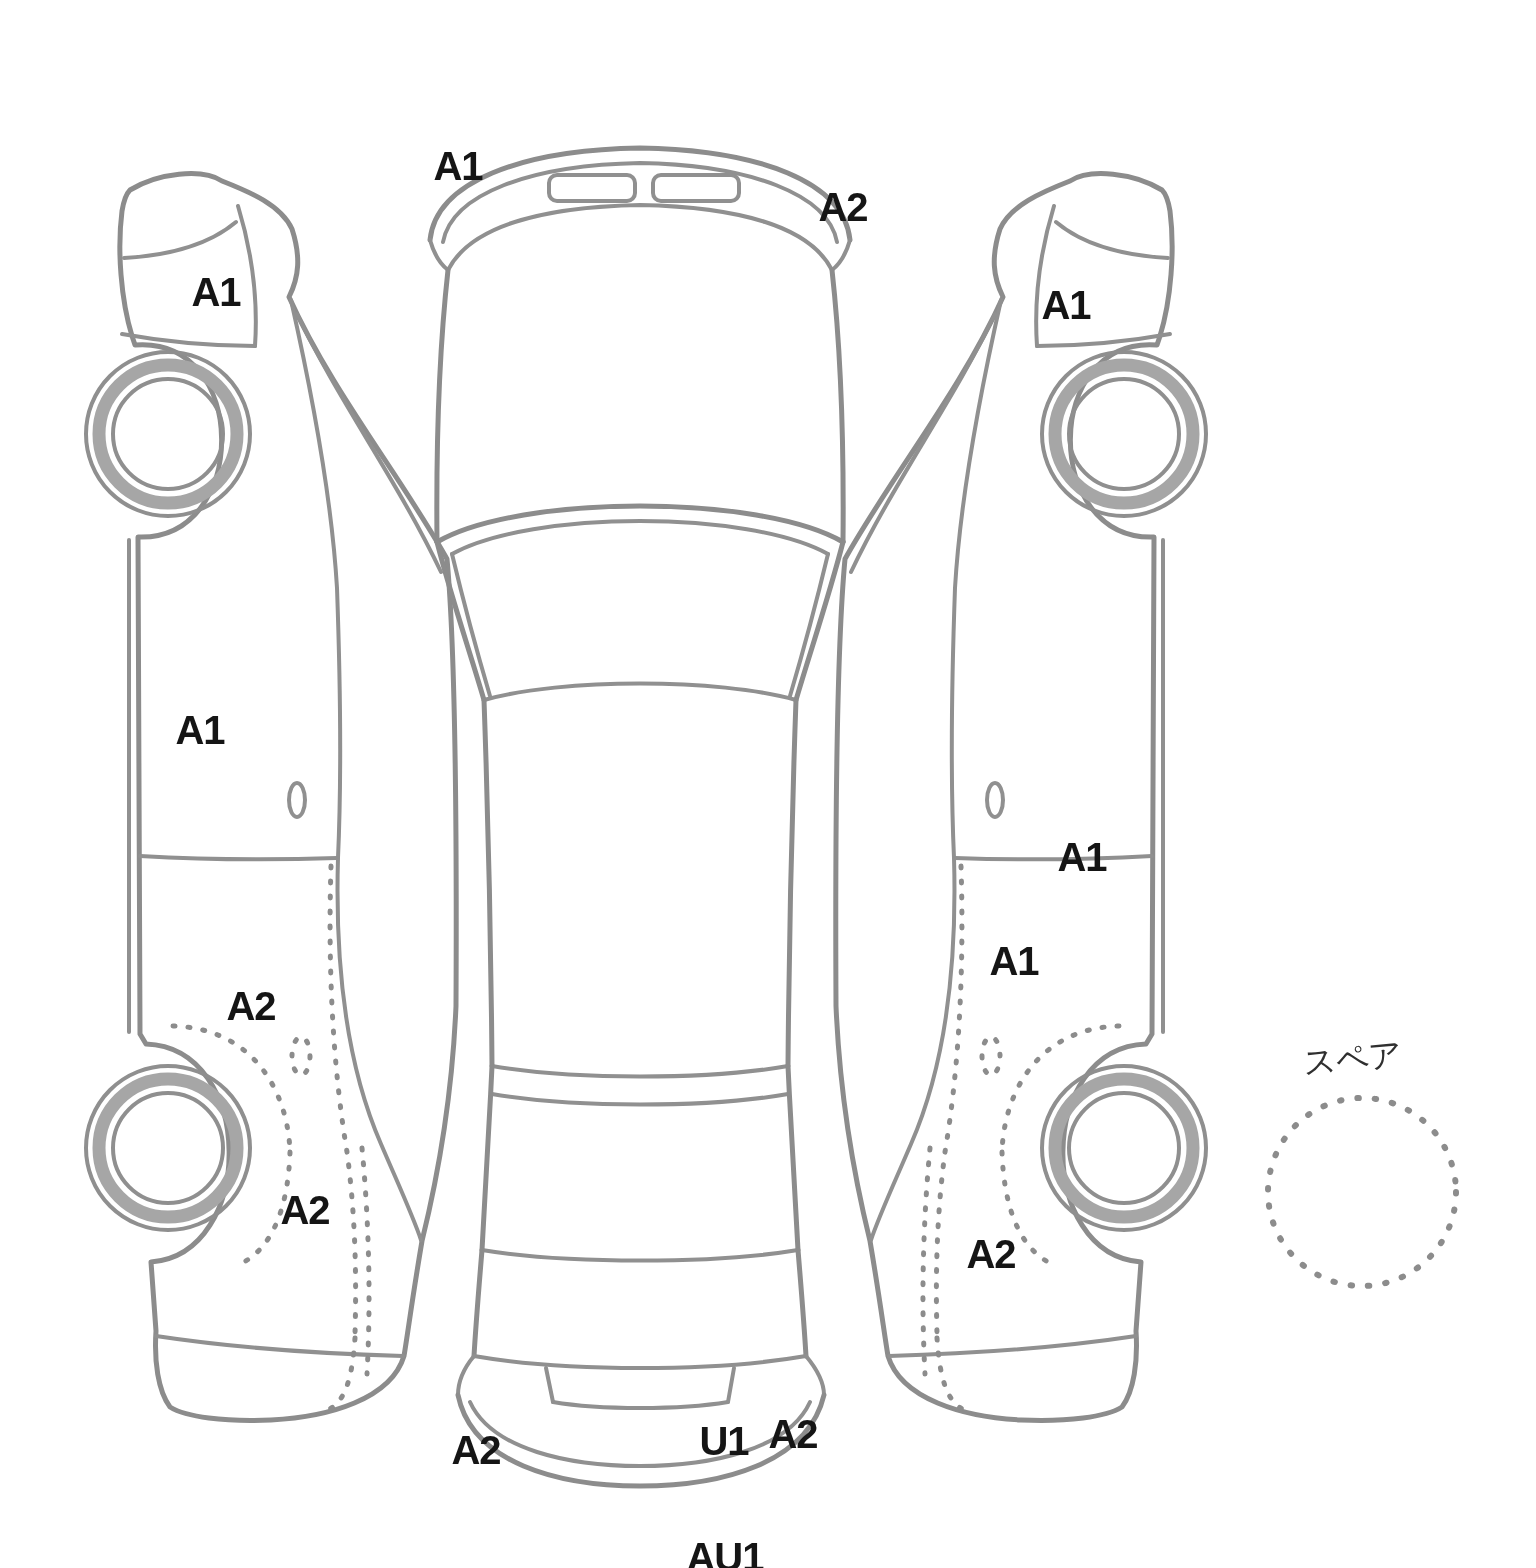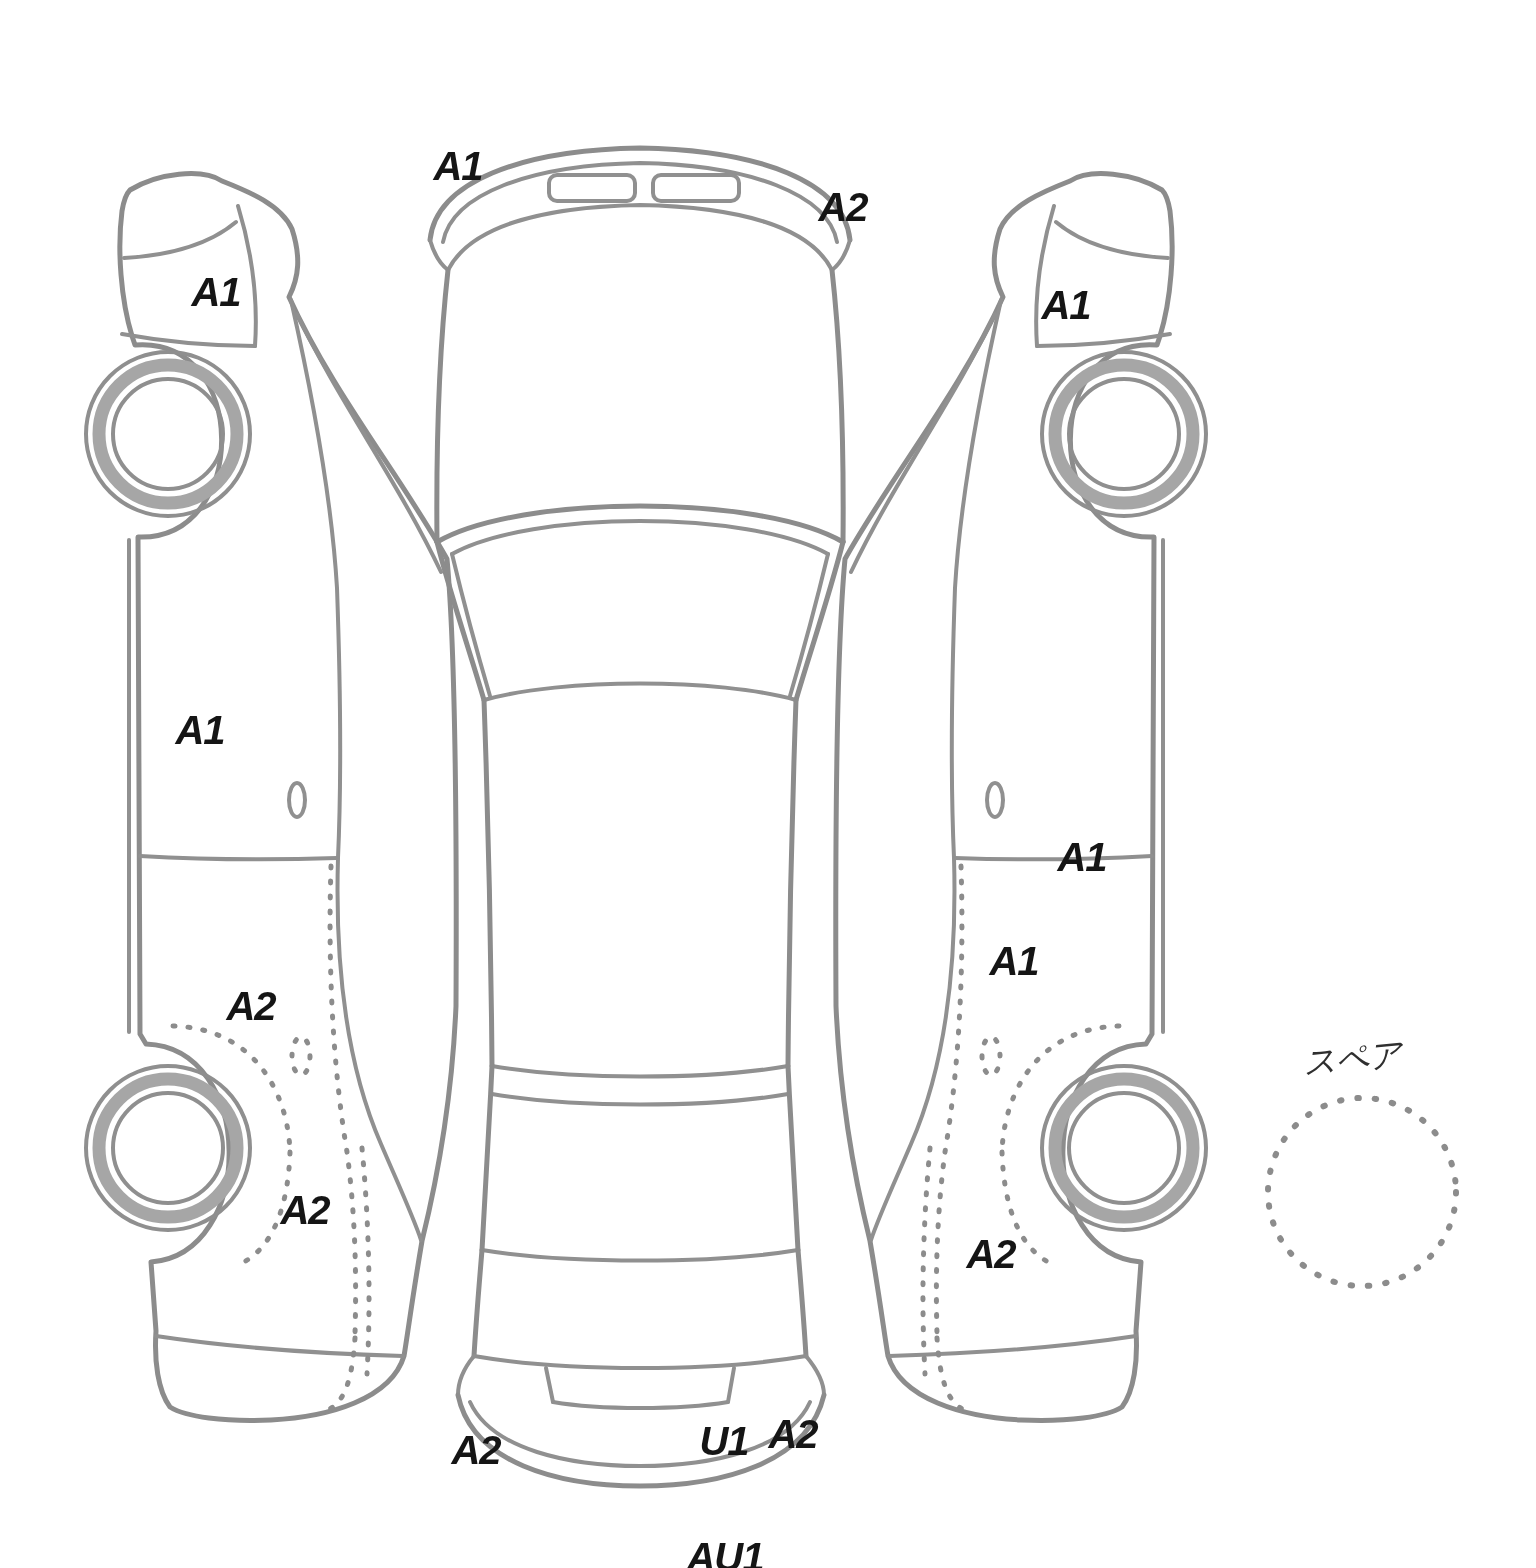--- a/index.html
+++ b/index.html
@@ -3,21 +3,20 @@
 <meta charset="utf-8">
 <style>
   html, body { margin: 0; padding: 0; background: #ffffff; }
   .stage {
     position: relative;
     width: 1536px;
     height: 1568px;
     background: #ffffff;
     overflow: hidden;
     font-family: "Liberation Sans", sans-serif;
-    font-style: italic;
   }
   .diagram-svg { position: absolute; left: 0; top: 0; }
 
   
   .ln  { fill: none; stroke: #8c8c8c; stroke-width: 5; stroke-linecap: round; stroke-linejoin: round; }
   .ln2 { fill: none; stroke: #909090; stroke-width: 4; stroke-linecap: round; stroke-linejoin: round; }
   .dot { fill: none; stroke: #8c8c8c; stroke-width: 5; stroke-linecap: round; stroke-linejoin: round; stroke-dasharray: 2 13; }
   .tire { fill: none; stroke: #a6a6a6; stroke-width: 13; }
   .wheel-edge { fill: none; stroke: #8f8f8f; stroke-width: 4; }
   .spare-circle { fill: none; stroke: #8c8c8c; stroke-width: 6; stroke-linecap: round; stroke-dasharray: 1.5 16; }

